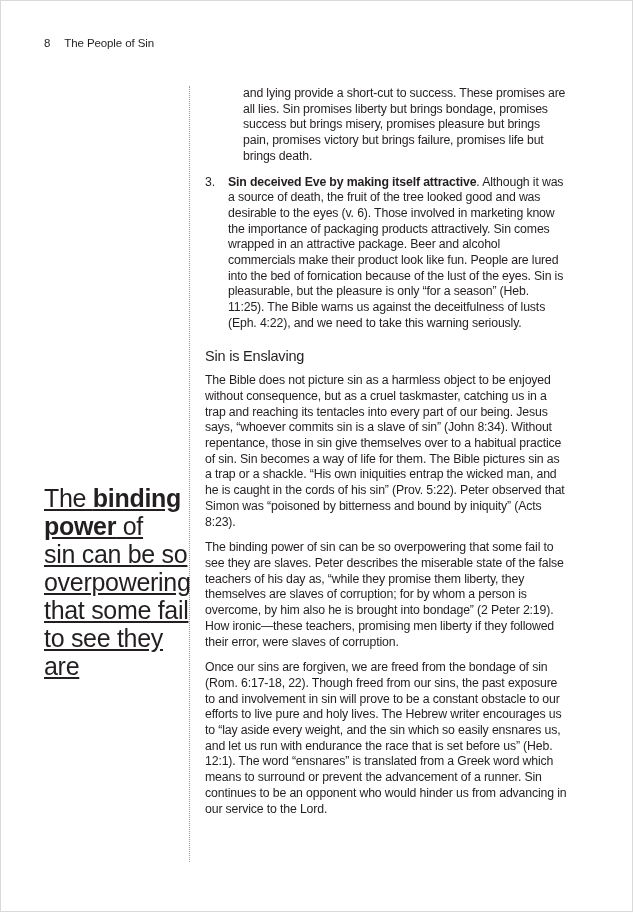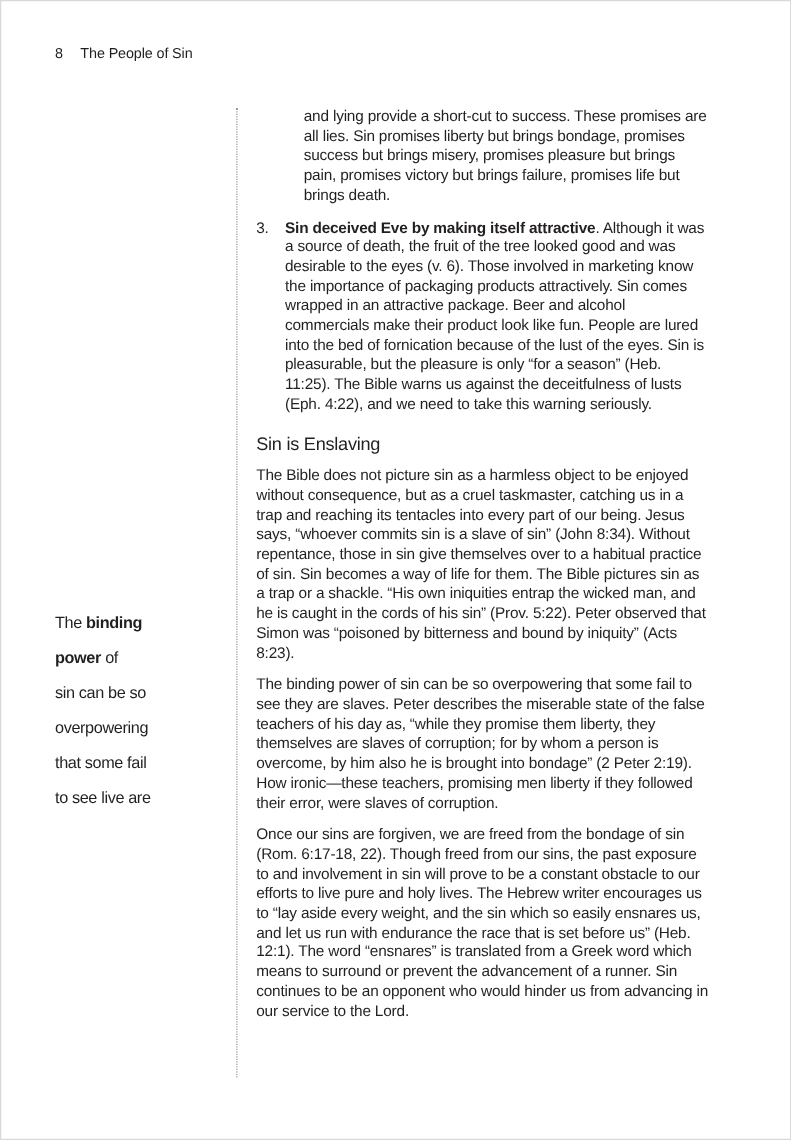--- a/index.html
+++ b/index.html
@@ -32,24 +32,25 @@
     top: 86px;
     height: 776px;
     width: 0;
     border-left: 1px dotted #9b9b9b;
   }
   .pull-quote {
     position: absolute;
     left: 44px;
     top: 484px;
     width: 150px;
-    font-size: 13px;
+    font-size: 25px;
     line-height: 28px;
     letter-spacing: -0.3px;
     color: #231f20;
+    text-decoration: underline;
   }
   .pull-quote .b, .main .b {
     font-weight: bold;
   }
   .main {
     position: absolute;
     left: 205px;
     top: 86px;
     width: 362px;
     font-size: 12.3px;
@@ -89,21 +90,21 @@
 </div>
 
 <div class="dotted-rule"></div>
 
 <div class="pull-quote">
     <div><span>The </span><span class="b">binding</span></div>
     <div><span class="b">power</span><span> of</span></div>
     <div><span>sin can be so</span></div>
     <div><span>overpowering</span></div>
     <div><span>that some fail</span></div>
-    <div><span>to see live are</span></div>
+    <div><span>to see they are</span></div>
   </div>
 
 <div class="main">
     <p class="indent"><span>and lying provide a short-cut to success. These promises are all lies. Sin promises liberty but brings bondage, promises success but brings misery, promises pleasure but brings pain, promises victory but brings failure, promises life but brings death.</span></p>
     <div class="li">
       <span class="num">3.</span>
       <div class="li-text"><span class="b">Sin deceived Eve by making itself attractive</span><span>. Although it was a source of death, the fruit of the tree looked good and was desirable to the eyes (v. 6). Those involved in marketing know the importance of packaging products attractively. Sin comes wrapped in an attractive package. Beer and alcohol commercials make their product look like fun. People are lured into the bed of fornication because of the lust of the eyes. Sin is pleasurable, but the pleasure is only “for a season” (Heb. 11:25). The Bible warns us against the deceitfulness of lusts (Eph. 4:22), and we need to take this warning seriously.</span></div>
     </div>
     <h2>Sin is Enslaving</h2>
     <p><span>The Bible does not picture sin as a harmless object to be enjoyed without consequence, but as a cruel taskmaster, catching us in a trap and reaching its tentacles into every part of our being. Jesus says, “whoever commits sin is a slave of sin” (John 8:34). Without repentance, those in sin give themselves over to a habitual practice of sin. Sin becomes a way of life for them. The Bible pictures sin as a trap or a shackle. “His own iniquities entrap the wicked man, and he is caught in the cords of his sin” (Prov. 5:22). Peter observed that Simon was “poisoned by bitterness and bound by iniquity” (Acts 8:23).</span></p>

